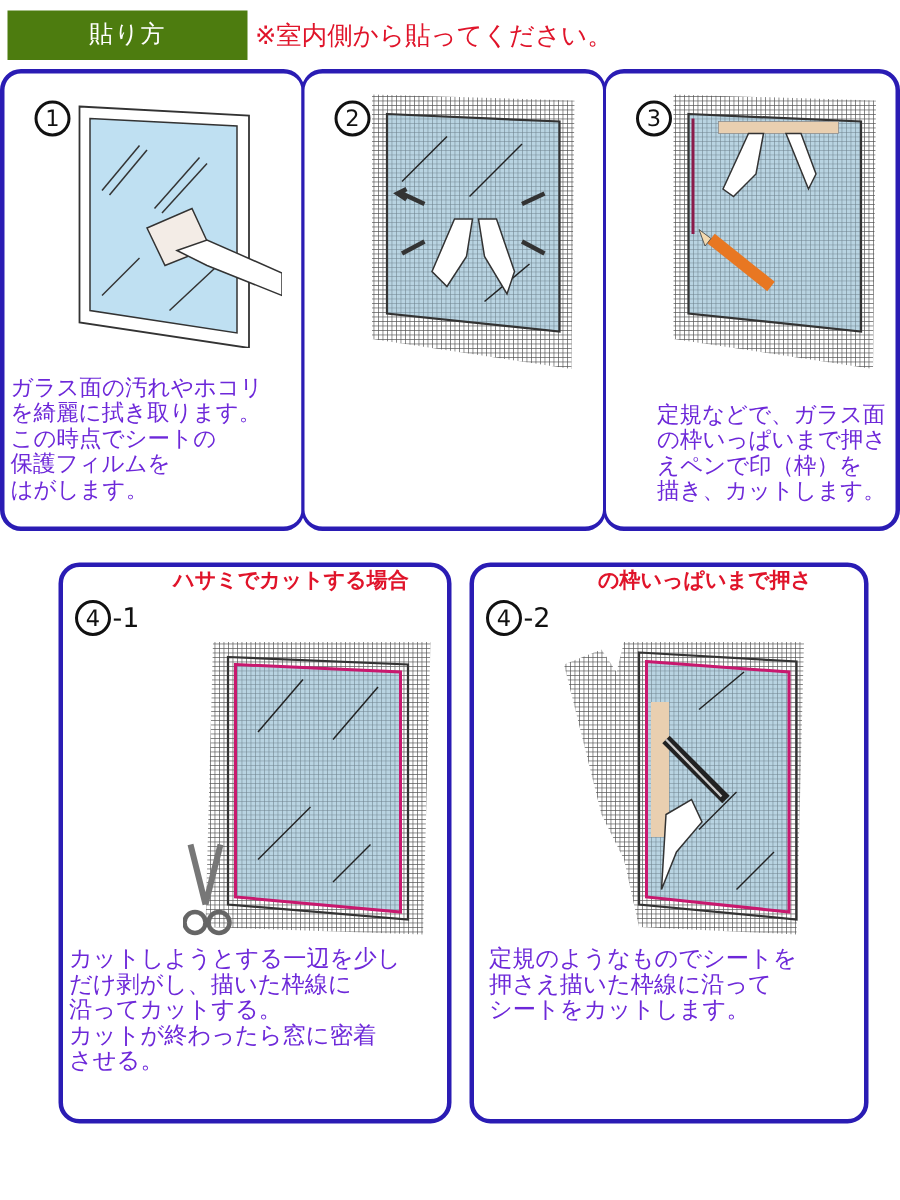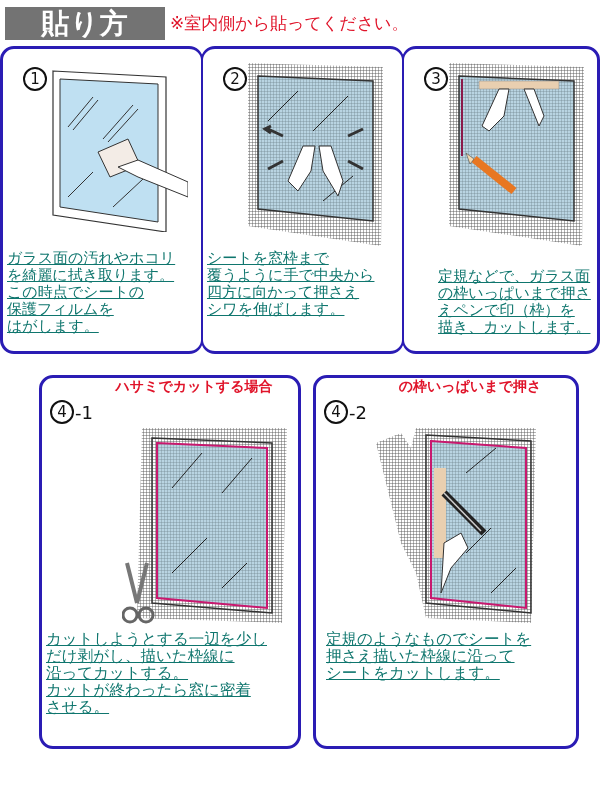--- a/index.html
+++ b/index.html
@@ -1,21 +1,21 @@
 <!DOCTYPE html>
 <html><head>
 <meta charset="utf-8">
 <style>
   * { box-sizing: border-box; margin: 0; padding: 0; }
   html, body { width: 600px; height: 800px; background: #ffffff; overflow: hidden; }
   body { position: relative; font-family: "DejaVu Sans", "Liberation Sans", sans-serif; color: #111; }
 
   .header-badge {
     position: absolute; left: 5px; top: 7px; width: 160px; height: 33px;
-    background: #737373; color: #fff; font-weight: bold; font-size: 28px;
+    background: #4d7c0f; color: #fff; font-weight: normal; font-size: 16px;
     display: flex; align-items: center; justify-content: center; letter-spacing: 1px;
   }
   .header-note {
     position: absolute; left: 170px; top: 12px; font-size: 17px; color: #e0142a;
   }
 
   .panel {
     position: absolute; border: 3px solid #2a1cb4; border-radius: 14px; background: #fff;
     overflow: hidden;
   }
@@ -44,21 +44,21 @@
   }
 
   .illus { position: absolute; }
   .p1 .illus { left: 45px; top: 18px; width: 140px; height: 165px; }
   .p2 .illus { left: 40px; top: 12px; width: 150px; height: 185px; }
   .p3 .illus { left: 40px; top: 12px; width: 150px; height: 185px; }
   .p4 .illus { left: 80px; top: 45px; width: 180px; height: 205px; }
   .p5 .illus { left: 40px; top: 45px; width: 190px; height: 205px; }
 
   .desc {
-    position: absolute; font-size: 15.5px; line-height: 17px; color: #0f766e; white-space: pre-line; text-decoration: underline;
+    position: absolute; font-size: 15.5px; line-height: 17px; color: #6d28d9; white-space: pre-line;
   }
   .p1 .desc { left: 4px; top: 201px; width: 200px; font-size: 15px; }
   .p2 .desc { left: 4px; top: 201px; width: 200px; font-size: 15px; }
   .p3 .desc { left: 10px; top: 219px; width: 185px; font-size: 15px; margin-left: 24px; }
   .p4 .desc { left: 4px; top: 253px; width: 258px; font-size: 15.5px; }
   .p5 .desc { left: 10px; top: 253px; width: 255px; font-size: 15.5px; }
   .p5 .note { position: absolute; left: 8px; top: 326px; width: 255px; font-size: 14px; line-height: 17px; white-space: pre-line; }
 </style>
 </head>
 <body>
@@ -112,24 +112,20 @@
     <line x1="25" y1="60" x2="55" y2="30" stroke="#222" stroke-width="1"></line>
     <line x1="70" y1="70" x2="105" y2="35" stroke="#222" stroke-width="1"></line>
     <line x1="80" y1="140" x2="110" y2="115" stroke="#222" stroke-width="1"></line>
     <path d="M45 120 L60 85 L72 85 L68 110 L55 130 Z" fill="#fff" stroke="#333" stroke-width="1"></path>
     <path d="M100 120 L88 85 L76 85 L80 110 L95 135 Z" fill="#fff" stroke="#333" stroke-width="1"></path>
     <path d="M40 75 L25 68 M28 65 L22 68 L28 72" stroke="#333" stroke-width="3" fill="none"></path>
     <path d="M40 100 L25 108" stroke="#333" stroke-width="3"></path>
     <path d="M105 75 L120 68" stroke="#333" stroke-width="3"></path>
     <path d="M105 100 L120 108" stroke="#333" stroke-width="3"></path>
   </svg>
-  <div class="desc">シートを窓枠まで
-覆うように手で中央から
-四方に向かって押さえ
-シワを伸ばします。</div>
 </div>
 
 <div class="panel p3">
   <div class="step-num">
     <span class="circle">3</span>
   </div>
   <svg class="illus" viewBox="0 0 150 185">
     <polygon points="5,2 140,6 138,185 5,165" fill="url(#mesh)"></polygon>
     <polygon points="15,15 130,20 130,160 15,148" fill="url(#meshglass)" stroke="#333" stroke-width="1.5"></polygon>
     <line x1="18" y1="18" x2="18" y2="95" stroke="#8b1a4a" stroke-width="2"></line>

